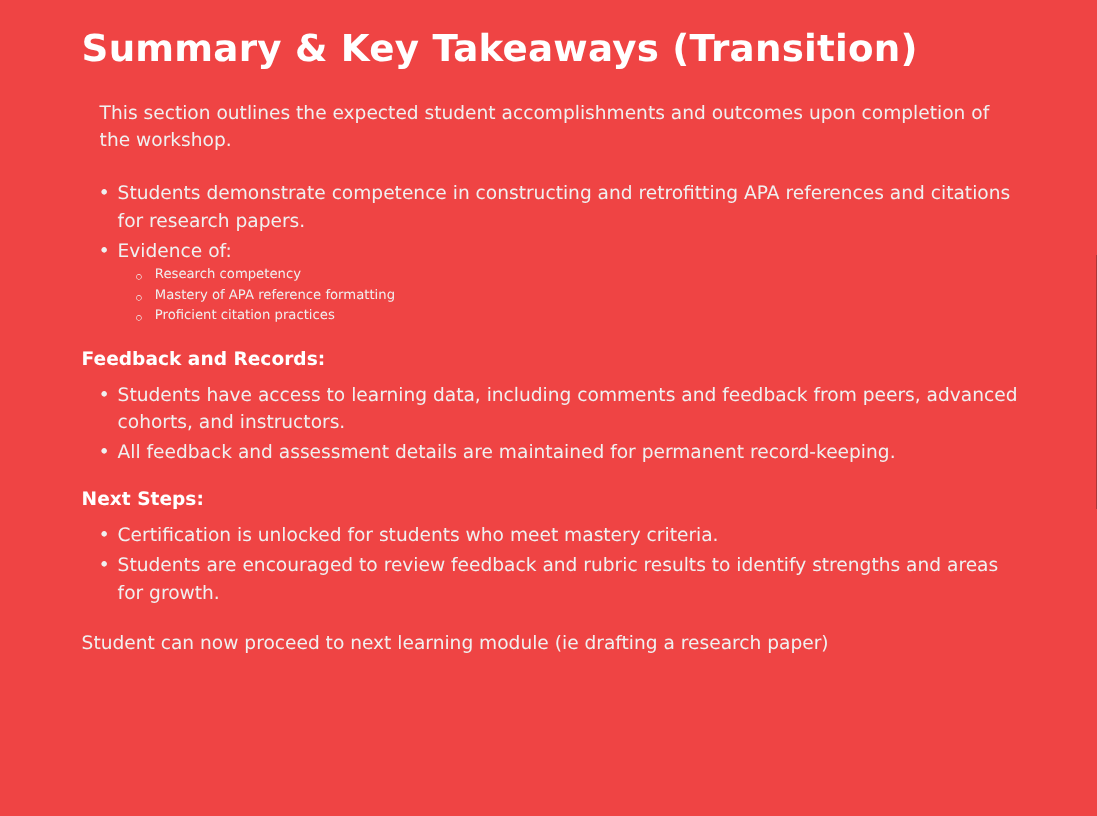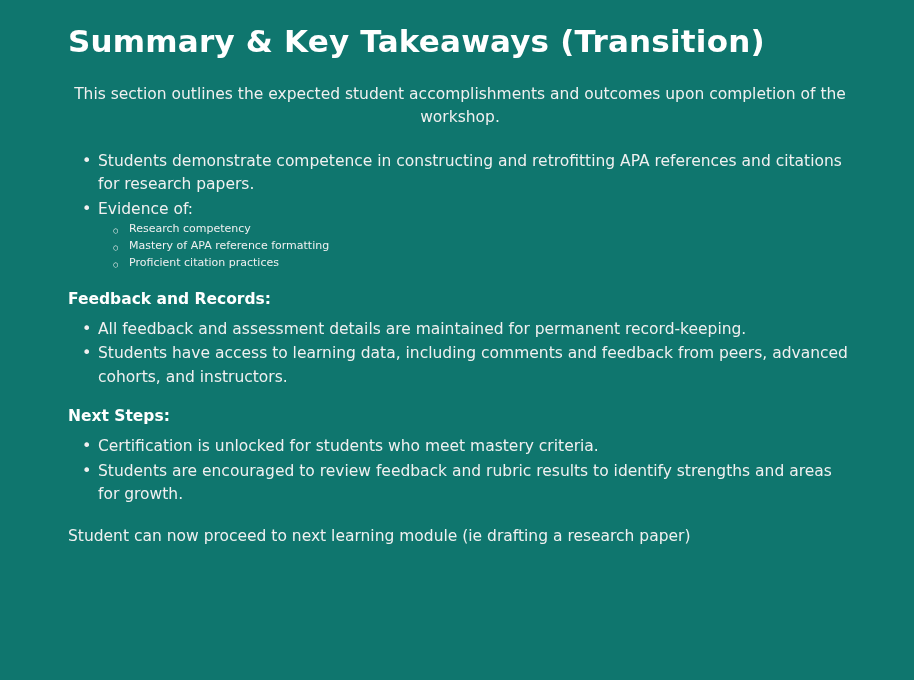--- a/index.html
+++ b/index.html
@@ -12,38 +12,37 @@
     height: 680px;
     overflow: hidden;
     font-family: "DejaVu Sans", sans-serif;
     color: #f2f2f2;
   }
   .page {
     box-sizing: border-box;
     width: 914px;
     height: 680px;
     padding: 14px 66px 0 68px;
-    background: #0f766e;
+    background: #ef4444;
   }
   h1.doc-title {
     font-family: "DejaVu Sans", sans-serif;
     font-weight: 700;
     font-size: 31px;
     line-height: 1.25;
     margin: 8px 0 22px 0;
     color: #ffffff;
     letter-spacing: 0.2px;
   }
   p.intro {
     font-size: 15.5px;
     line-height: 1.52;
-    margin: 0 0 20px 4px;
+    margin: 0 0 20px 15px;
     color: #f0f0f0;
     max-width: 800px;
-    text-align: center;
   }
   h2.section-heading {
     font-size: 15.5px;
     font-weight: 700;
     margin: 0 0 10px 0;
     color: #ffffff;
   }
   ul.bullets {
     list-style: none;
     margin: 10px 0 18px 0;
@@ -122,24 +121,24 @@
           </li>
         </ul>
       </li>
     </ul>
   </div>
 
   <div class="block">
     <h2 class="section-heading">Feedback and Records:</h2>
     <ul class="bullets">
       <li>
-        <span>All feedback and assessment details are maintained for permanent record-keeping.</span>
+        <span>Students have access to learning data, including comments and feedback from peers, advanced cohorts, and instructors.</span>
       </li>
       <li>
-        <span>Students have access to learning data, including comments and feedback from peers, advanced cohorts, and instructors.</span>
+        <span>All feedback and assessment details are maintained for permanent record-keeping.</span>
       </li>
     </ul>
   </div>
 
   <div class="block">
     <h2 class="section-heading">Next Steps:</h2>
     <ul class="bullets">
       <li>
         <span>Certification is unlocked for students who meet mastery criteria.</span>
       </li>

